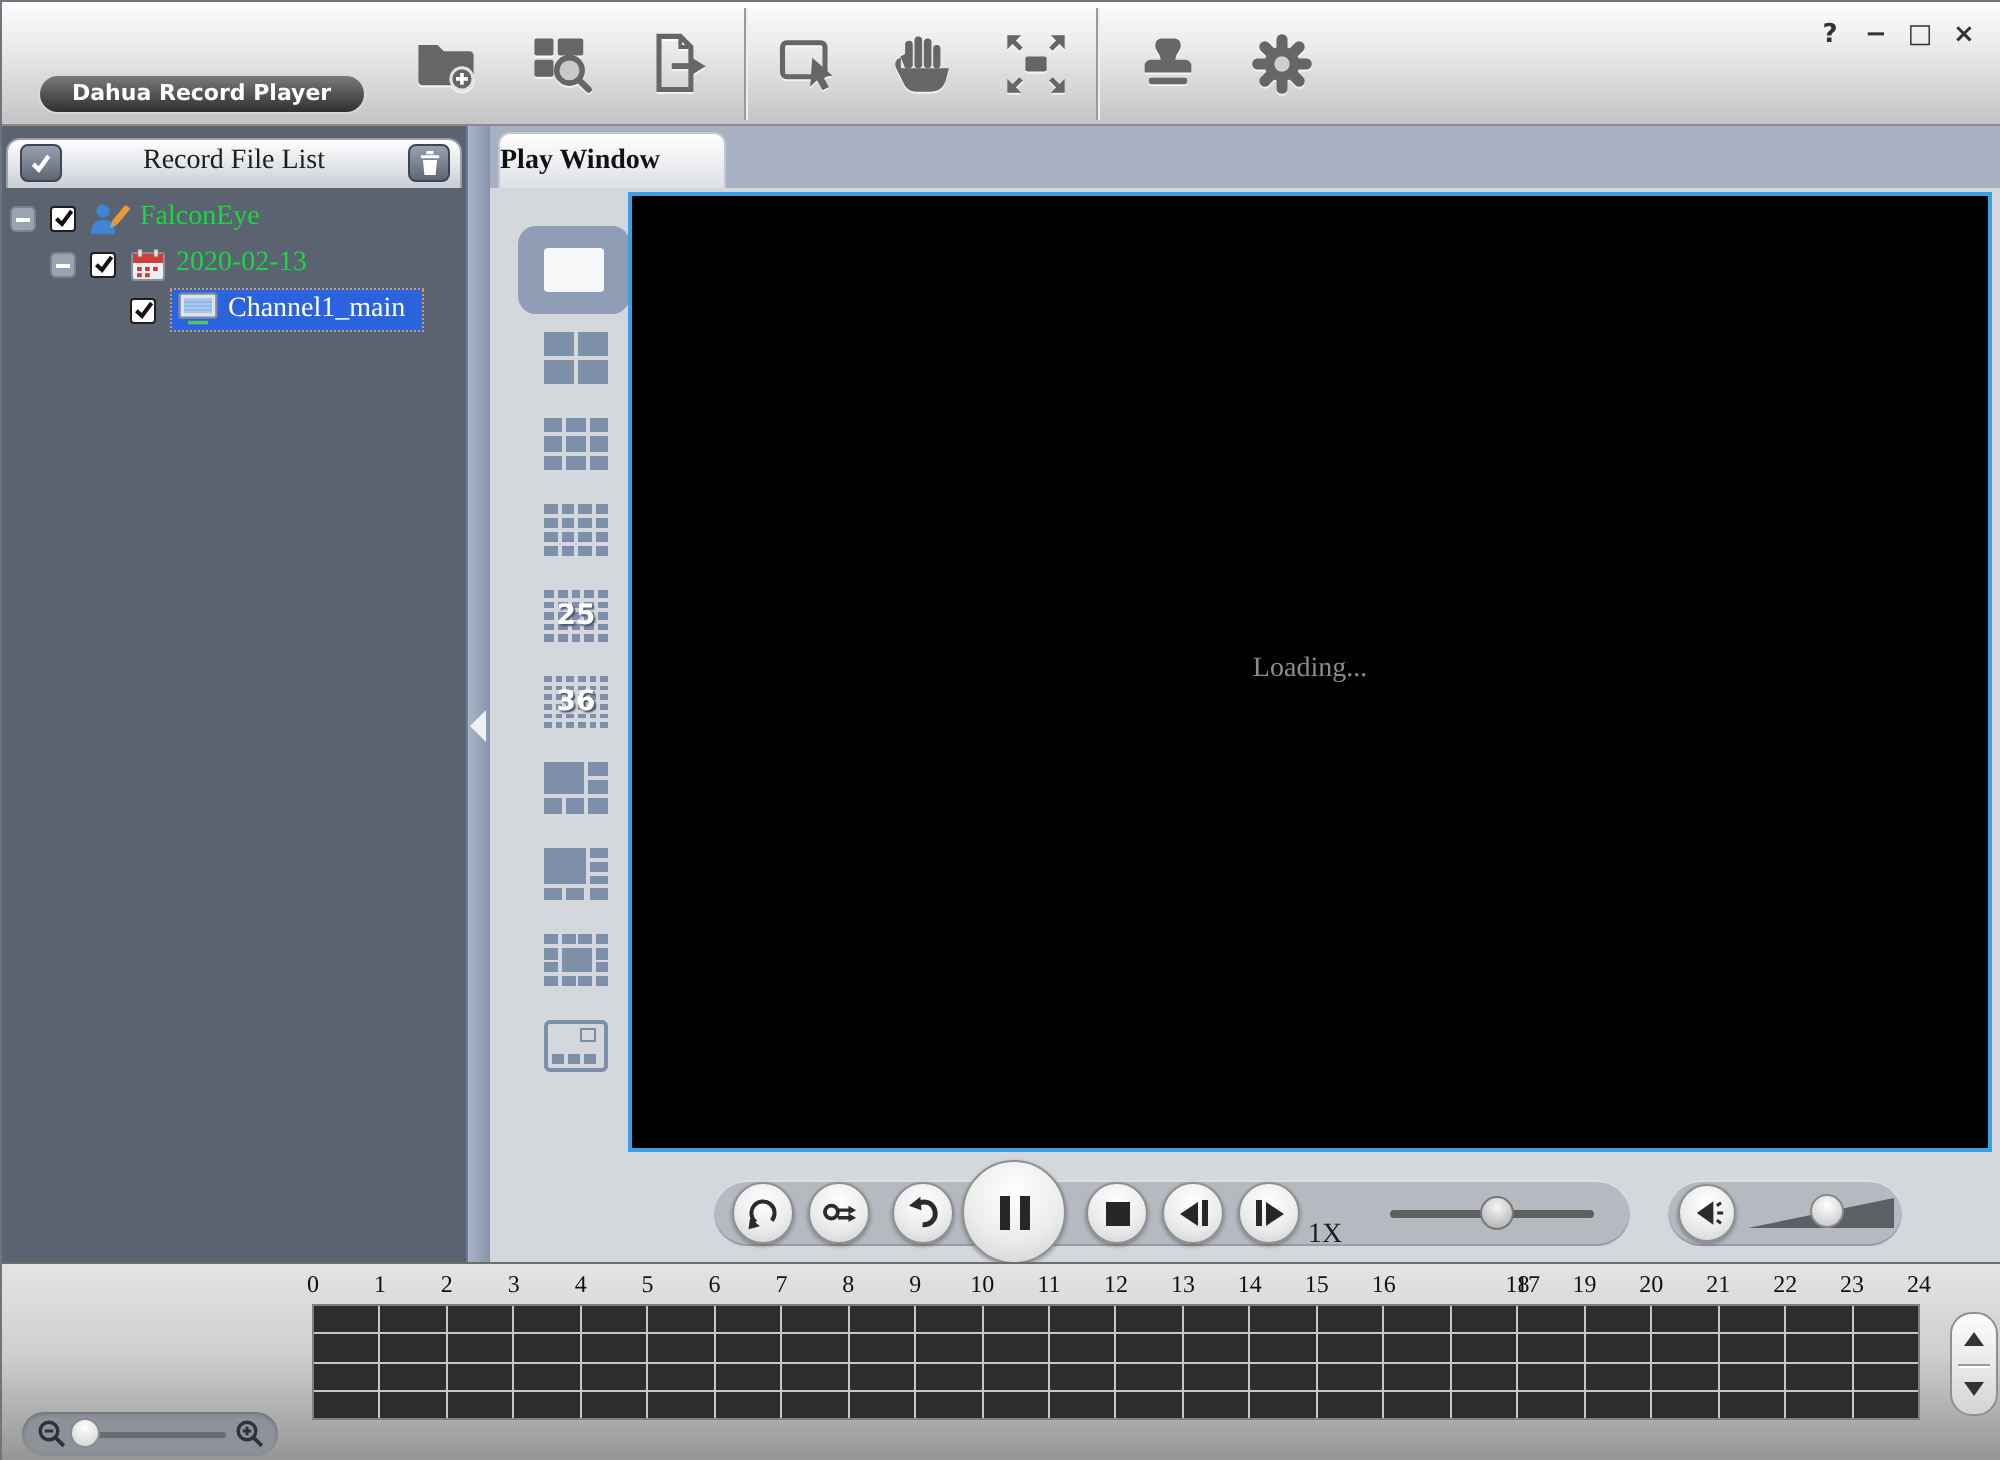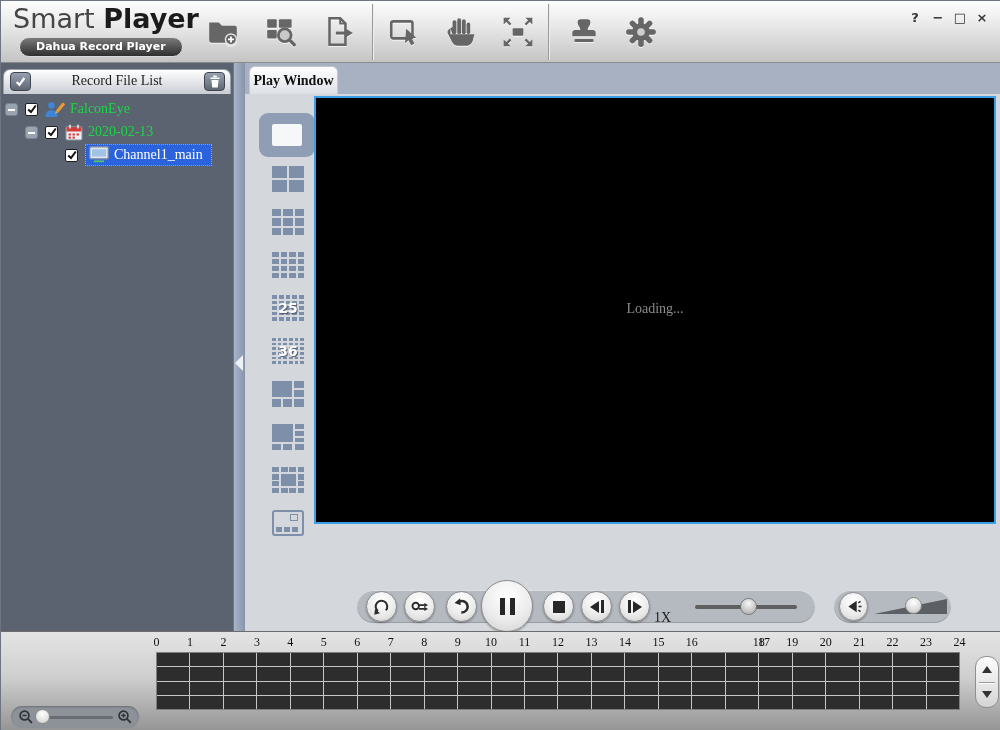--- a/index.html
+++ b/index.html
@@ -46,39 +46,39 @@
   #sel-box .tree-label { color:#fff; }
 
   
   #handle { position:absolute; left:232px; top:62px; width:12px; height:568px;
     background:linear-gradient(90deg,#a9b4c8,#8894ac); border-left:1px solid #6e7a90; cursor:pointer; }
   #handle .tri { position:absolute; left:1px; top:292px; width:0; height:0;
     border-top:8px solid transparent; border-bottom:8px solid transparent; border-right:8px solid #eef1f6; }
 
   
   #tabrow { position:absolute; left:244px; top:62px; width:756px; height:31px; background:#a8b1c2; }
-  #tab-play { position:absolute; left:4px; top:3px; width:89px; height:28px;
+  #tab-play { position:absolute; left:4px; top:3px; width:114px; height:28px;
     background:linear-gradient(#ffffff,#dde0e6); border:1px solid #c2c7d0; border-bottom:none;
-    border-radius:6px 6px 0 0; text-align:center; line-height:27px; font-size:14px; font-weight:700; color:#111; cursor:pointer; }
+    border-radius:6px 6px 0 0; line-height:27px; font-size:14px; font-weight:700; color:#111; cursor:pointer; }
   #content { position:absolute; left:244px; top:93px; width:756px; height:537px; background:#d4d7dc; border-right:1px solid #c2c6cc; }
 
   
   .split-btn { position:absolute; left:25px; width:36px; height:30px; display:flex; align-items:center; justify-content:center; cursor:pointer; }
   #split1 { left:14px; top:19px; width:56px; height:44px; background:#8f9db5; border-radius:9px; }
   #split1 .mono { width:30px; height:22px; background:#f5f7f9; border-radius:2px; margin:11px auto; }
   .gicon { width:32px; height:26px; gap:2px; position:relative; }
   .sq { background:#7e8fa9; }
   .glabel { position:absolute; inset:0; display:flex; align-items:center; justify-content:center;
     font-family:"DejaVu Sans", sans-serif; font-size:14px; font-weight:700; color:#fff; text-shadow:1px 1px 1px #4a5568; }
   .blk { position:absolute; background:#7e8fa9; }
   .comp { width:32px; height:26px; position:relative; }
   #split-custom .frame { position:absolute; inset:0; border:2px solid #7e8fa9; border-radius:3px; }
 
   
-  #video { position:absolute; left:69px; top:2px; width:682px; height:428px; background:#000;
+  #video { position:absolute; left:69px; top:2px; width:682px; height:480px; background:#000;
     border:2px solid #3aa0e6; box-shadow:inset 0 0 0 1px #000; cursor:pointer; }
   #loading { position:absolute; left:0; right:0; top:50%; margin-top:-9px; text-align:center;
     font-size:14px; color:#8b8b8b; }
 
   
   #playbar { position:absolute; left:112px; top:496px; width:458px; height:33px; border-radius:17px;
     background:#b5b9c0; box-shadow:inset 0 1px 0 rgba(255,255,255,.55), inset 0 -1px 0 rgba(0,0,0,.15); }
   .pb { position:absolute; border-radius:50%; background:radial-gradient(circle at 50% 30%, #ffffff 0%, #ececec 55%, #cfcfcf 100%);
     border:1px solid #8f8f8f; box-shadow:0 1px 2px rgba(0,0,0,.35); display:flex; align-items:center; justify-content:center; cursor:pointer; }
   .pb31 { width:31px; height:31px; top:1px; }
@@ -123,23 +123,20 @@
     background:radial-gradient(circle at 50% 30%, #ffffff, #cfcfcf); border:1px solid #8a8a8a; cursor:pointer; }
   .magbtn { position:absolute; top:3px; width:16px; height:16px; cursor:pointer; }
   #mag-minus { left:7px; } #mag-plus { right:6px; }
 </style>
 </head>
 <body>
 
 <div id="window">
 
   <div id="toolbar">
-    <div id="logo">
-      <span class="l1"><span>Smart </span><b>Player</b></span>
-    </div>
     <div id="badge">Dahua Record Player</div>
 
     <div class="tb" style="left:200px">
       <svg viewBox="0 0 32 32">
         <path d="M3 7h9l3 3h12a2 2 0 0 1 2 2v12a2 2 0 0 1-2 2H5a2 2 0 0 1-2-2z" fill="#666"></path>
         <circle cx="23.5" cy="23" r="5.2" fill="#666" stroke="#e3e3e3" stroke-width="1.4"></circle>
         <path d="M23.5 20.2v5.6M20.7 23h5.6" stroke="#fff" stroke-width="1.7"></path>
       </svg>
     </div>
     <div class="tb" style="left:258px">

